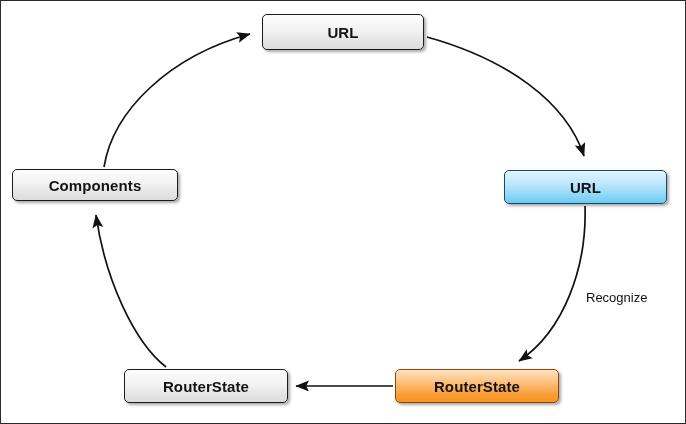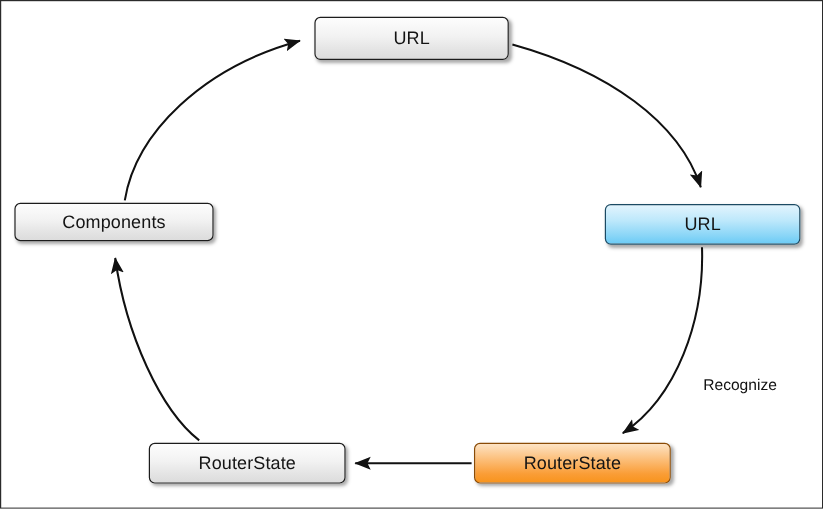--- a/index.html
+++ b/index.html
@@ -31,20 +31,21 @@
     box-sizing: border-box;
     border-radius: 5px;
     display: flex;
     align-items: center;
     justify-content: center;
     font-size: 15px;
     color: #141414;
     letter-spacing: 0.1px;
     box-shadow: 2px 2px 3px rgba(0,0,0,0.34);
     z-index: 3;
+    font-weight: bold;
   }
   .node-gray {
     background: linear-gradient(to bottom, #fdfdfd 0%, #f2f2f2 45%, #e3e3e3 80%, #dcdcdc 100%);
     border: 1.5px solid #1c1c1c;
   }
   .node-blue {
     background: linear-gradient(to bottom, #e2f4fd 0%, #bde8fb 40%, #8bd6f7 78%, #6ccbf5 100%);
     border: 1.5px solid #1b4a63;
   }
   .node-orange {
@@ -95,15 +96,15 @@
   </div>
 
   <div class="node node-gray" style="left:123px; top:368px; width:164px; height:34px;">
     <span>RouterState</span>
   </div>
 
   <div class="node node-gray" style="left:11px; top:168px; width:166px; height:32px;">
     <span>Components</span>
   </div>
 
-  <div class="edge-label" style="left:585px; top:289px;margin-top:23px;">Recognize</div>
+  <div class="edge-label" style="left:585px; top:289px;">Recognize</div>
 
 </div>
 
 </body></html>

